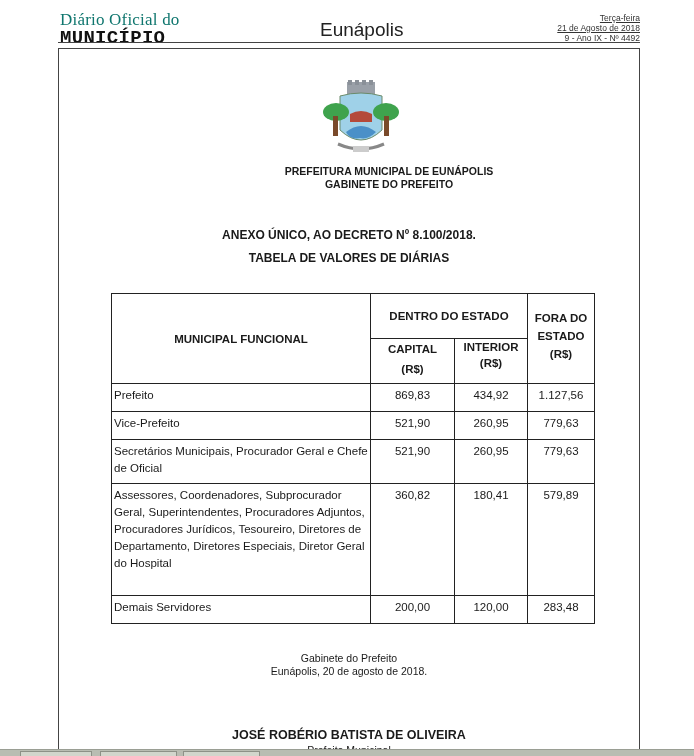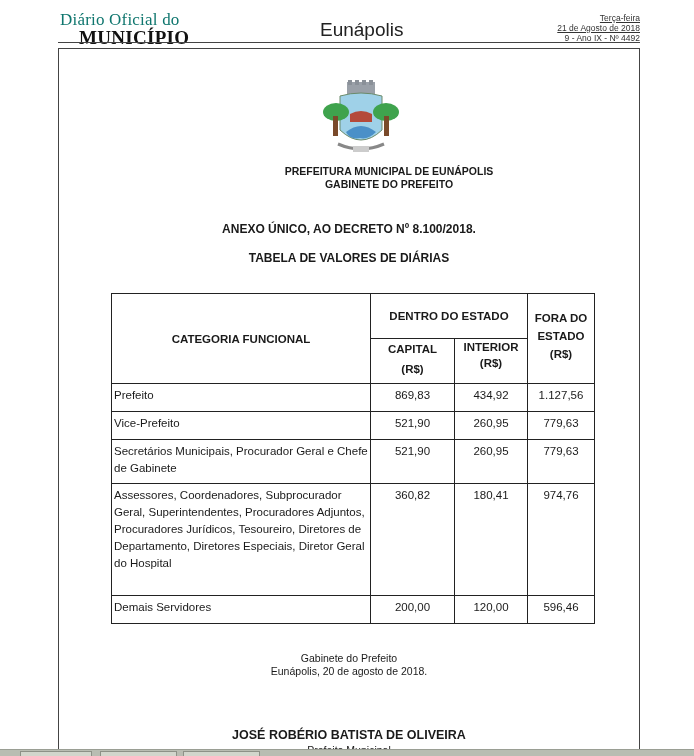--- a/index.html
+++ b/index.html
@@ -1,27 +1,27 @@
 <!DOCTYPE html>
 <html><head>
 <meta charset="utf-8">
 <style>
   html, body { margin:0; padding:0; }
   body { width:694px; height:756px; background:#ffffff; position:relative; overflow:hidden; font-family:"Liberation Sans", sans-serif; color:#1a1a1a; }
   .masthead { position:absolute; left:58px; top:8px; width:582px; height:36px; }
   .mast-title-1 { position:absolute; left:2px; top:2px; font-family:"Liberation Serif", serif; font-size:17px; color:#0f766e; letter-spacing:0.2px; }
-  .mast-title-2 { position:absolute; left:2px; top:19px; font-family:Liberation Serif, serif; font-weight:bold; font-size:19px; color:#111; letter-spacing:0.3px;margin-left:19px; }
+  .mast-title-2 { position:absolute; left:2px; top:19px; font-family:Liberation Mono, monospace; font-weight:bold; font-size:19px; color:#111; letter-spacing:0.3px; }
   .mast-city { position:absolute; left:262px; top:11px; font-size:19px; color:#222;text-align:right; }
   .mast-right { position:absolute; right:0; top:5px; text-align:right; font-size:8.5px; line-height:10px; color:#333;text-decoration:underline; }
   .mast-rule { position:absolute; left:58px; top:42px; width:582px; height:0; border-top:1.5px solid #444; }
   .page { position:absolute; left:58px; top:48px; width:580px; height:720px; border:1.5px solid #444; border-bottom:none; }
   .emblem { position:absolute; left:320px; top:80px; width:82px; height:80px; }
   .center { position:absolute; left:58px; width:582px; text-align:center; }
   .org { top:165px; font-weight:bold; font-size:10.5px; line-height:12.5px;margin-left:40px; }
-  .annex { top:222px; font-weight:bold; font-size:12px; }
+  .annex { top:228px; font-weight:bold; font-size:12px; }
   .tabtitle { top:251px; font-weight:bold; font-size:12px; }
   table.diarias { position:absolute; left:111px; top:293px; width:484px; border-collapse:collapse; font-size:11.5px; }
   table.diarias td, table.diarias th { border:1.5px solid #222; padding:0; vertical-align:top; }
   table.diarias th { font-weight:bold; font-size:11.5px; text-align:center; }
   .th-cat { width:258px; vertical-align:middle !important; }
   .th-dentro { height:44px; vertical-align:middle !important; }
   .th-cap { width:83px; height:44px; line-height:20px;margin-left:12px; }
   .th-int { width:72px; height:44px; line-height:16px; }
   .th-fora { line-height:18px; padding-top:15px !important; }
   td.cat { padding:3px 2px !important; line-height:17px; text-align:left; }
@@ -69,21 +69,21 @@
 <div class="center org">
   <div>PREFEITURA MUNICIPAL DE EUNÁPOLIS</div>
   <div>GABINETE DO PREFEITO</div>
 </div>
 <div class="center annex">ANEXO ÚNICO, AO DECRETO Nº 8.100/2018.</div>
 <div class="center tabtitle">TABELA DE VALORES DE DIÁRIAS</div>
 
 <table class="diarias">
   <tbody>
       <tr>
-    <th class="th-cat" rowspan="2">CATEGORIA FUNCIONAL</th>
+    <th class="th-cat" rowspan="2">MUNICIPAL FUNCIONAL</th>
     <th class="th-dentro" colspan="2">DENTRO DO ESTADO</th>
     <th class="th-fora" rowspan="2">
       <div>FORA DO</div>
       <div>ESTADO</div>
       <div>(R$)</div>
     </th>
   </tr>
   <tr>
     <th class="th-cap">
       <div>CAPITAL</div>
@@ -100,36 +100,36 @@
     <td class="num">434,92</td>
     <td class="num">1.127,56</td>
   </tr>
   <tr style="height:28px">
     <td class="cat">Vice-Prefeito</td>
     <td class="num">521,90</td>
     <td class="num">260,95</td>
     <td class="num">779,63</td>
   </tr>
   <tr style="height:44px">
-    <td class="cat">Secretários Municipais, Procurador Geral e Chefe de Gabinete</td>
+    <td class="cat">Secretários Municipais, Procurador Geral e Chefe de Oficial</td>
     <td class="num">521,90</td>
     <td class="num">260,95</td>
     <td class="num">779,63</td>
   </tr>
   <tr style="height:112px">
     <td class="cat">Assessores, Coordenadores, Subprocurador Geral, Superintendentes, Procuradores Adjuntos, Procuradores Jurídicos, Tesoureiro, Diretores de Departamento, Diretores Especiais, Diretor Geral do Hospital</td>
     <td class="num">360,82</td>
     <td class="num">180,41</td>
-    <td class="num">974,76</td>
+    <td class="num">579,89</td>
   </tr>
   <tr style="height:28px">
     <td class="cat">Demais Servidores</td>
     <td class="num">200,00</td>
     <td class="num">120,00</td>
-    <td class="num">596,46</td>
+    <td class="num">283,48</td>
   </tr>
 </tbody>
   </table>
 
 <div class="center footer-place">
   <div>Gabinete do Prefeito</div>
   <div>Eunápolis, 20 de agosto de 2018.</div>
 </div>
 <div class="center sign">JOSÉ ROBÉRIO BATISTA DE OLIVEIRA</div>
 <div class="center sign-sub">Prefeito Municipal</div>

